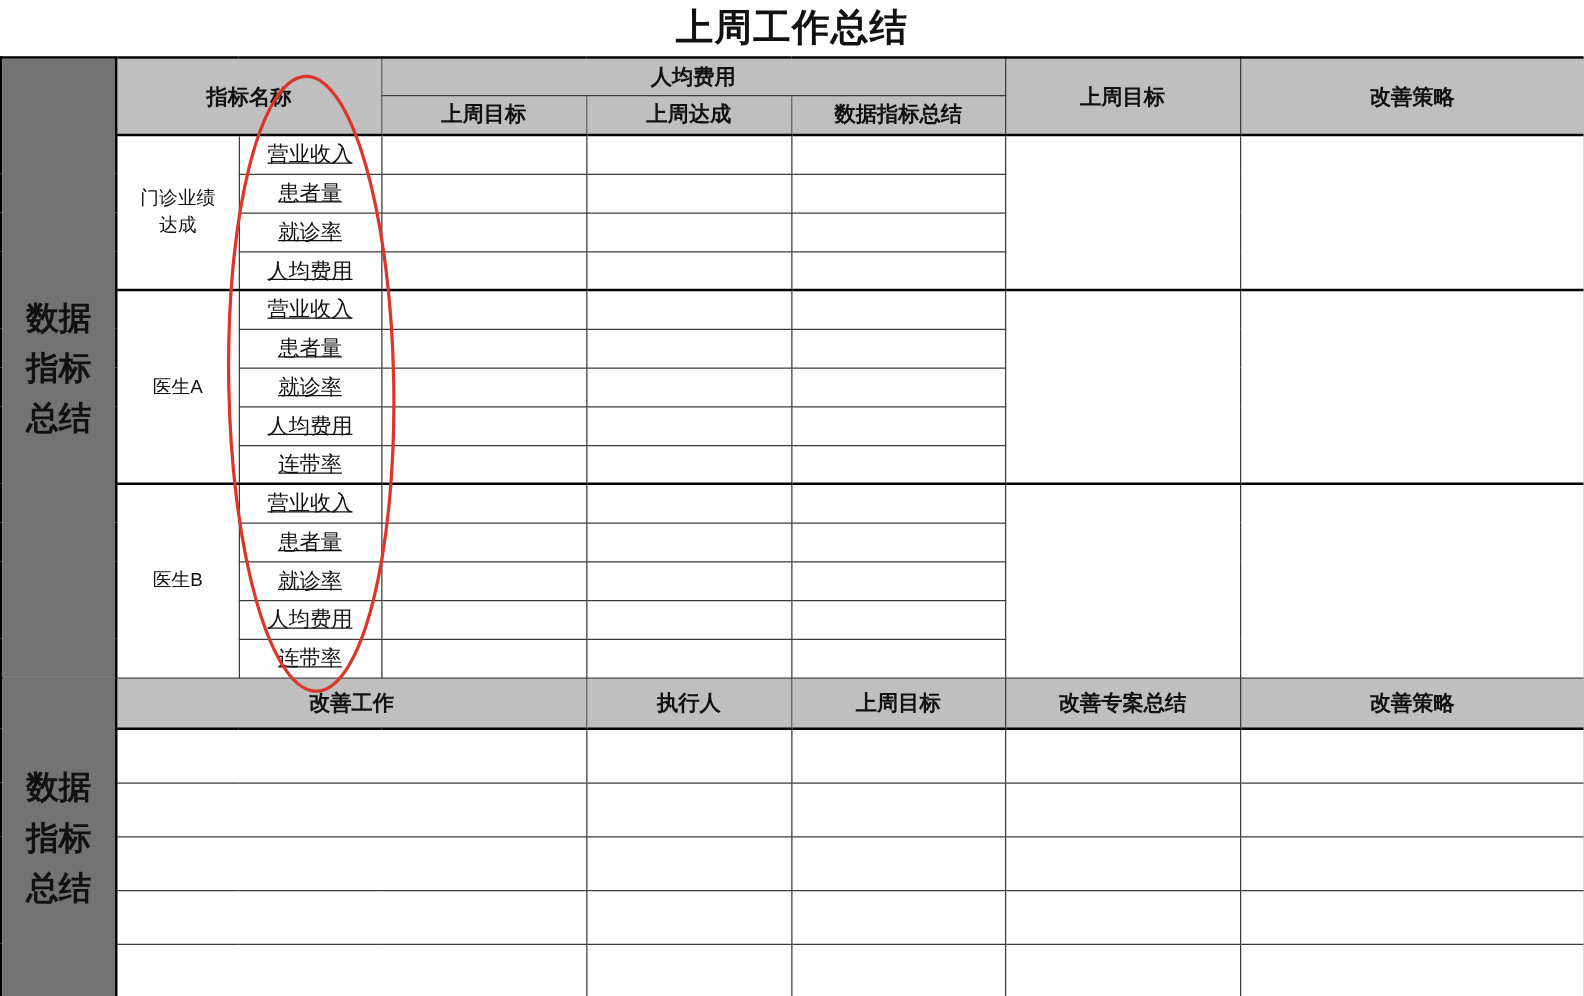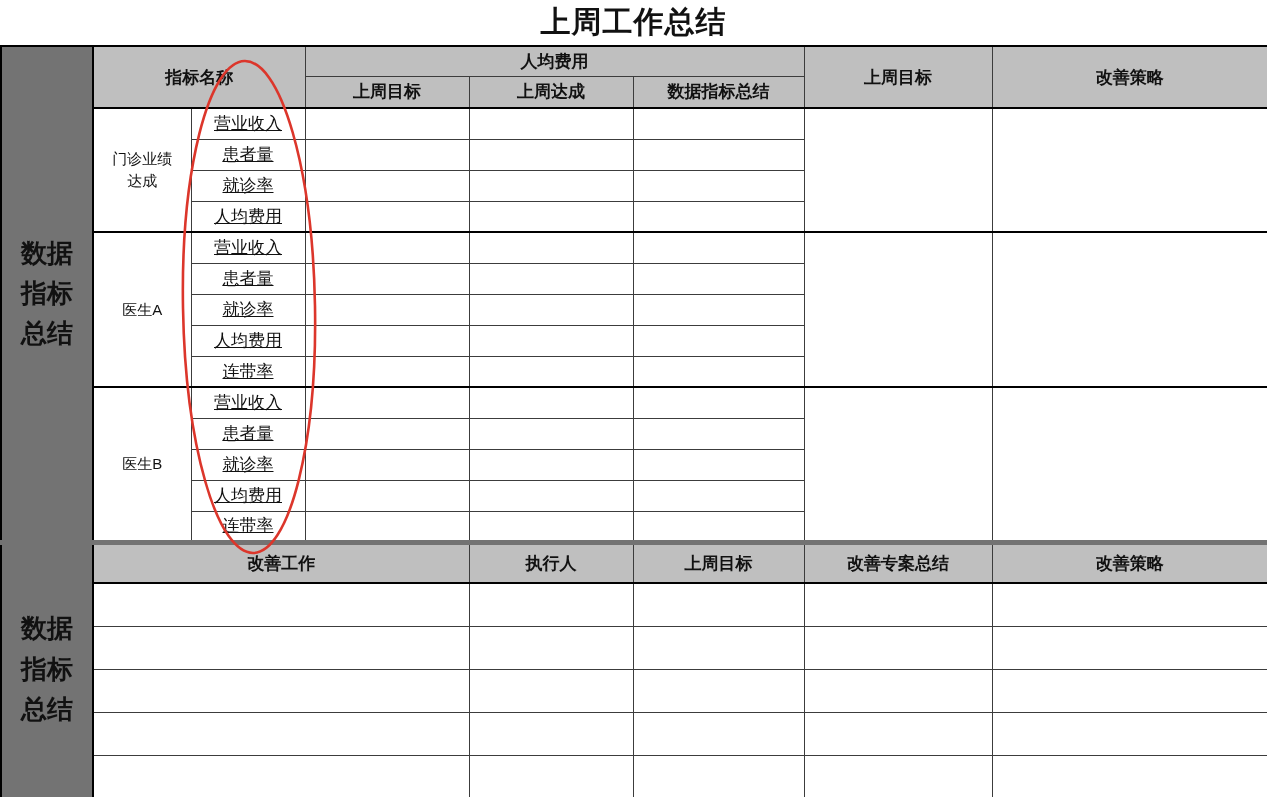--- a/index.html
+++ b/index.html
@@ -50,21 +50,21 @@
     border-right: 2px solid #000;
     margin-top: 13px;
   }
   tr.r-h1 { height: 30px; }
   tr.r-h2 { height: 32px; }
   tr.r-d  { height: 31px; }
   tr.r-bh { height: 41px; }
   tr.r-b  { height: 43px; }
   
   tr.group-start td { border-top: 2px solid #000; }
-  tr.r-bh td { border-top: 5px solid #737373; border-bottom: 2px solid #000; font-family: Liberation Mono, monospace; }
+  tr.r-bh td { border-top: 1px solid #737373; border-bottom: 2px solid #000; }
   .annotation-layer {
     position: absolute;
     left: 0; top: 0;
     width: 1267px; height: 797px;
     pointer-events: none;
   }
 </style>
 </head>
 <body>
 

